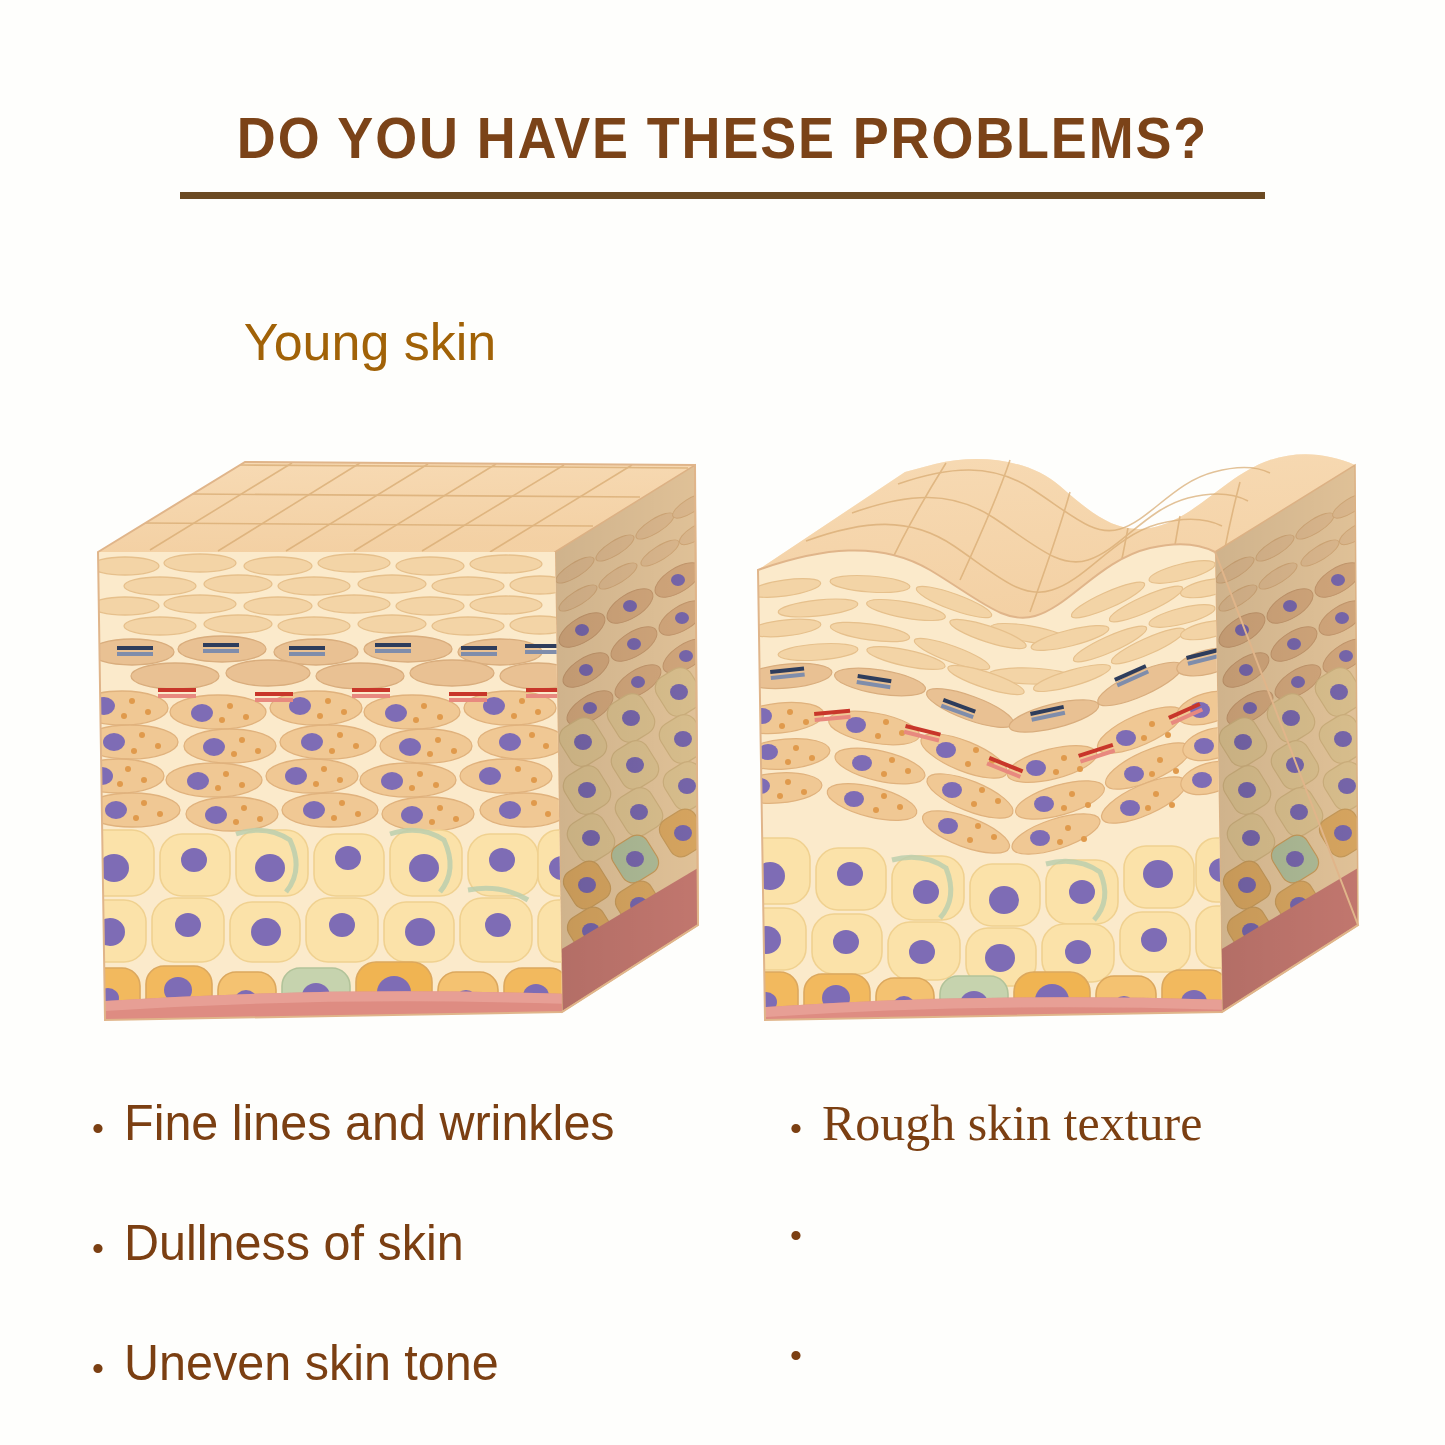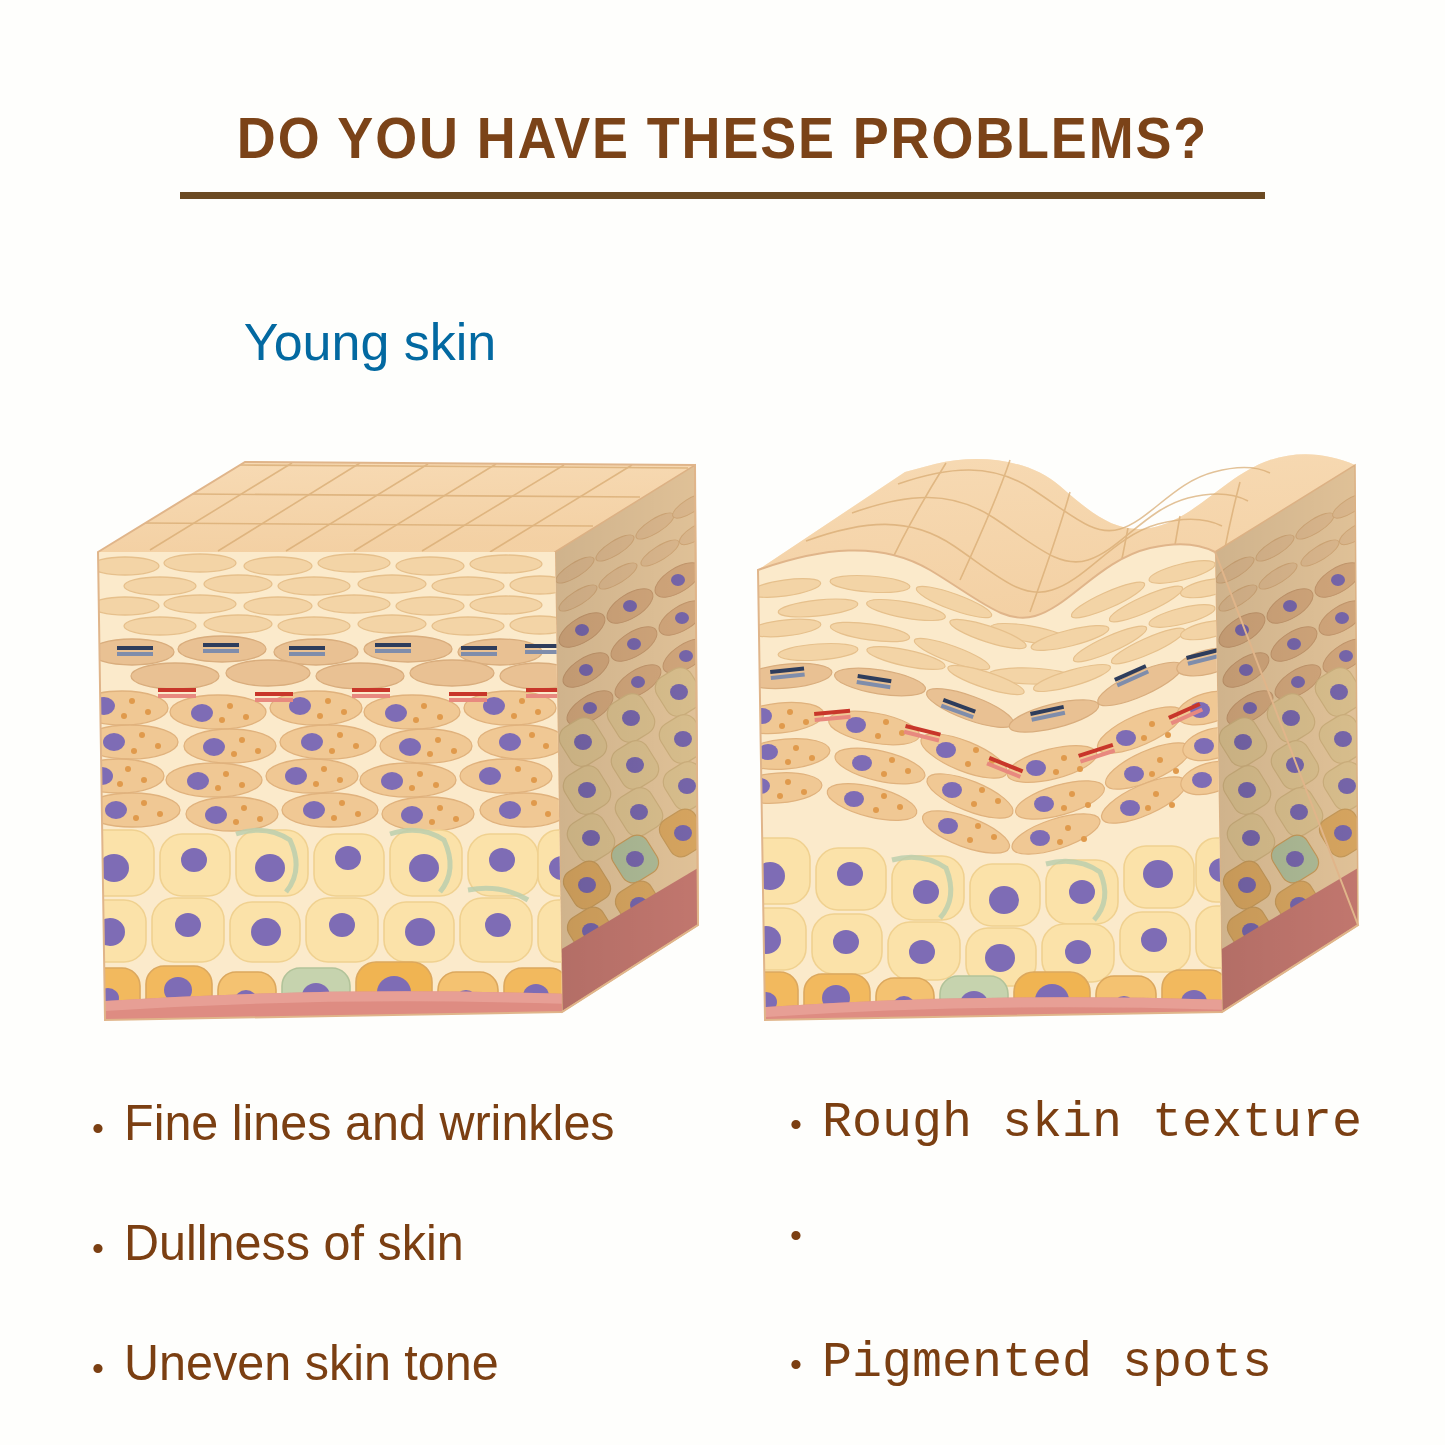--- a/index.html
+++ b/index.html
@@ -29,21 +29,21 @@
     position:absolute;left:180px;top:192px;width:1085px;height:7px;
     background:#6b4a22;
   }
 
   
   .col-label{
     position:absolute;top:312px;
     font-family:"Liberation Sans",sans-serif;
     font-weight:400;
     font-size:52px;
-    color:#0369a1;
+    color:#a16207;
     white-space:nowrap;
   }
   .col-label.left{left:0;width:740px;text-align:center;}
   .col-label.right{left:700px;width:745px;text-align:center;}
 
   
   .diagram{position:absolute;top:420px;}
   .diagram.left{left:70px;}
   .diagram.right{left:730px;}
 
@@ -67,21 +67,21 @@
     font-size:50px;
     line-height:1;
     white-space:nowrap;
   }
   .bullets.left .bullet-text{
     font-family:"Liberation Sans Narrow","Liberation Sans",sans-serif;
     transform:scaleX(0.97);
     transform-origin:left center;
   }
   .bullets.right .bullet-text{
-    font-family:Liberation Mono, monospace;
+    font-family:Liberation Serif, serif;
   }
 </style>
 </head>
 <body>
 
 <div class="page">
 
   <div class="title">DO YOU HAVE THESE PROBLEMS?</div>
   <div class="title-rule"></div>
 
@@ -865,17 +865,16 @@
   <div class="bullets right">
     <div class="bullet-row">
       <span class="bullet-dot">•</span>
       <span class="bullet-text">Rough skin texture</span>
     </div>
     <div class="bullet-row">
       <span class="bullet-dot">•</span>
     </div>
     <div class="bullet-row">
       <span class="bullet-dot">•</span>
-      <span class="bullet-text">Pigmented spots</span>
     </div>
   </div>
 
 </div>
 
 </body></html>

